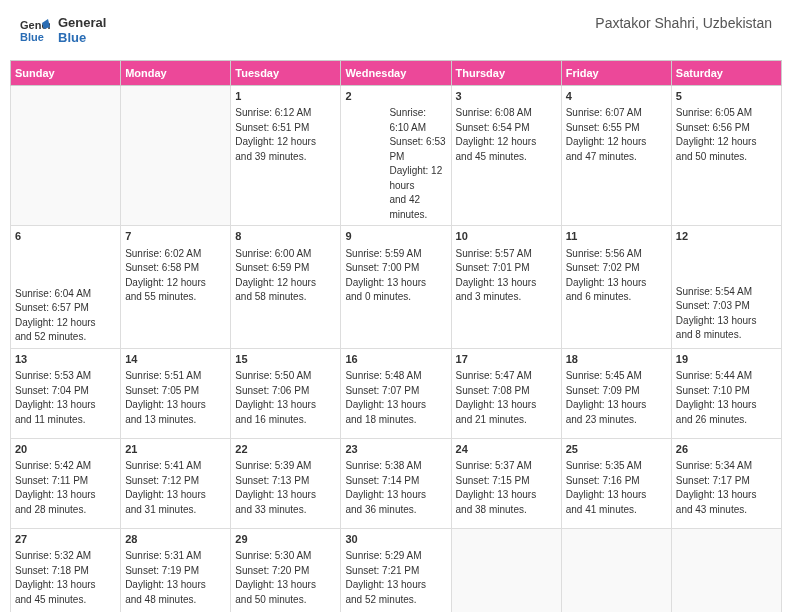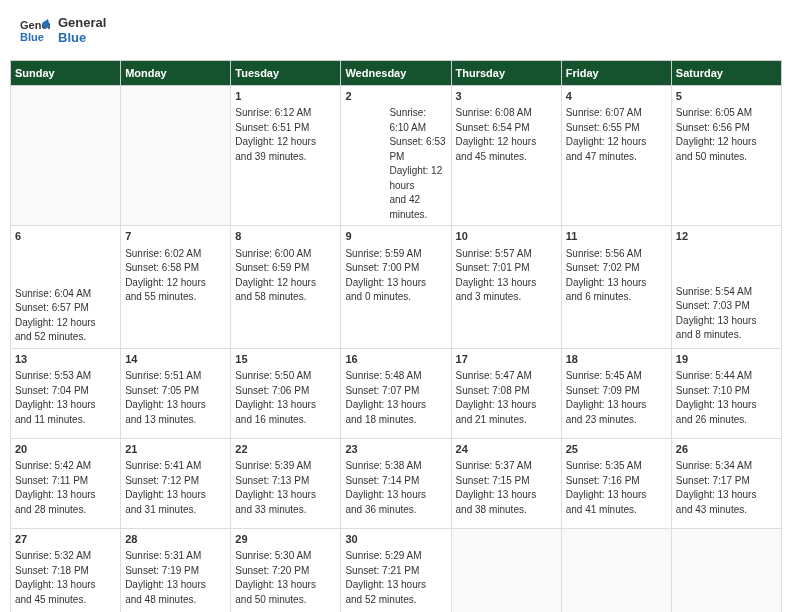--- a/index.html
+++ b/index.html
@@ -37,21 +37,21 @@
     .location {
       font-size: 14px;
       color: #555;
     }
     .calendar {
       width: 100%;
       border-collapse: collapse;
       font-size: 10px;
     }
     .calendar th {
-      background-color: #14532d;
+      background-color: #ec4899;
       color: #fff;
       padding: 6px 4px;
       text-align: left;
       font-size: 11px;
       font-weight: bold;
       border: 1px solid #ccc;
     }
     .calendar td {
       border: 1px solid #ddd;
       vertical-align: top;
@@ -89,20 +89,21 @@
       <text x="0" y="14" font-size="11" fill="#333" font-weight="bold">General</text>
       <text x="0" y="26" font-size="11" fill="#2a6db5" font-weight="bold">Blue</text>
       <polygon points="22,8 28,4 30,12 24,14" fill="#2a6db5"></polygon>
     </svg>
     <div style="margin-left:4px;">
       <div style="font-size:13px;font-weight:bold;color:#333;">General</div>
       <div style="font-size:13px;font-weight:bold;color:#2a6db5;">Blue</div>
     </div>
   </div>
   <div class="title-block">
+    <div class="location">Paxtakor Shahri, Uzbekistan</div>
   </div>
 </div>
 
 <table class="calendar">
   <thead>
     <tr id="calendar-header-row">
     <th>Sunday</th>
         <th>Monday</th>
         <th>Tuesday</th>
         <th>Wednesday</th>

